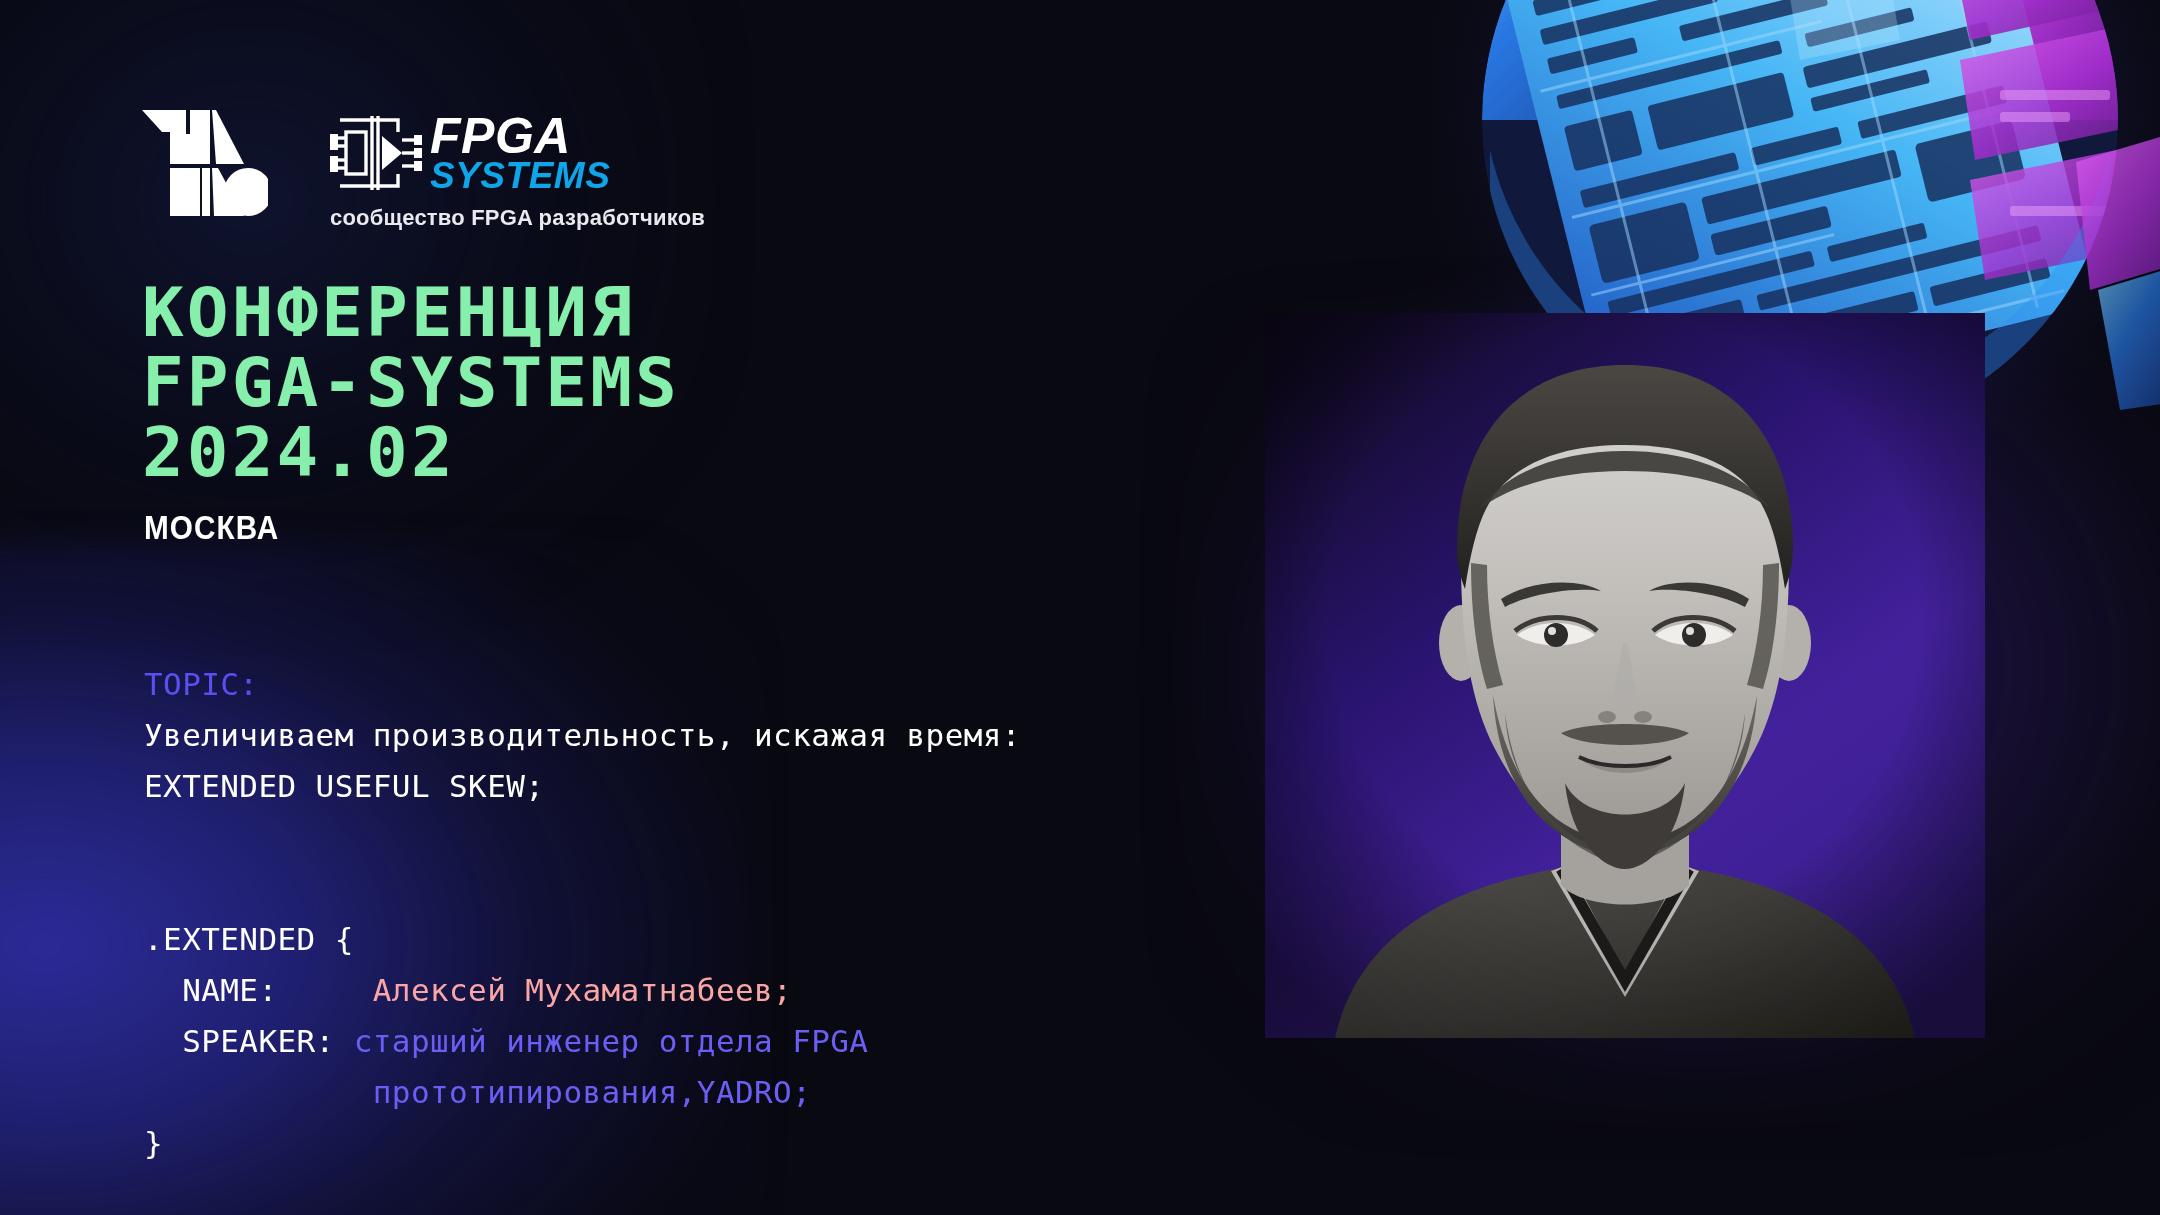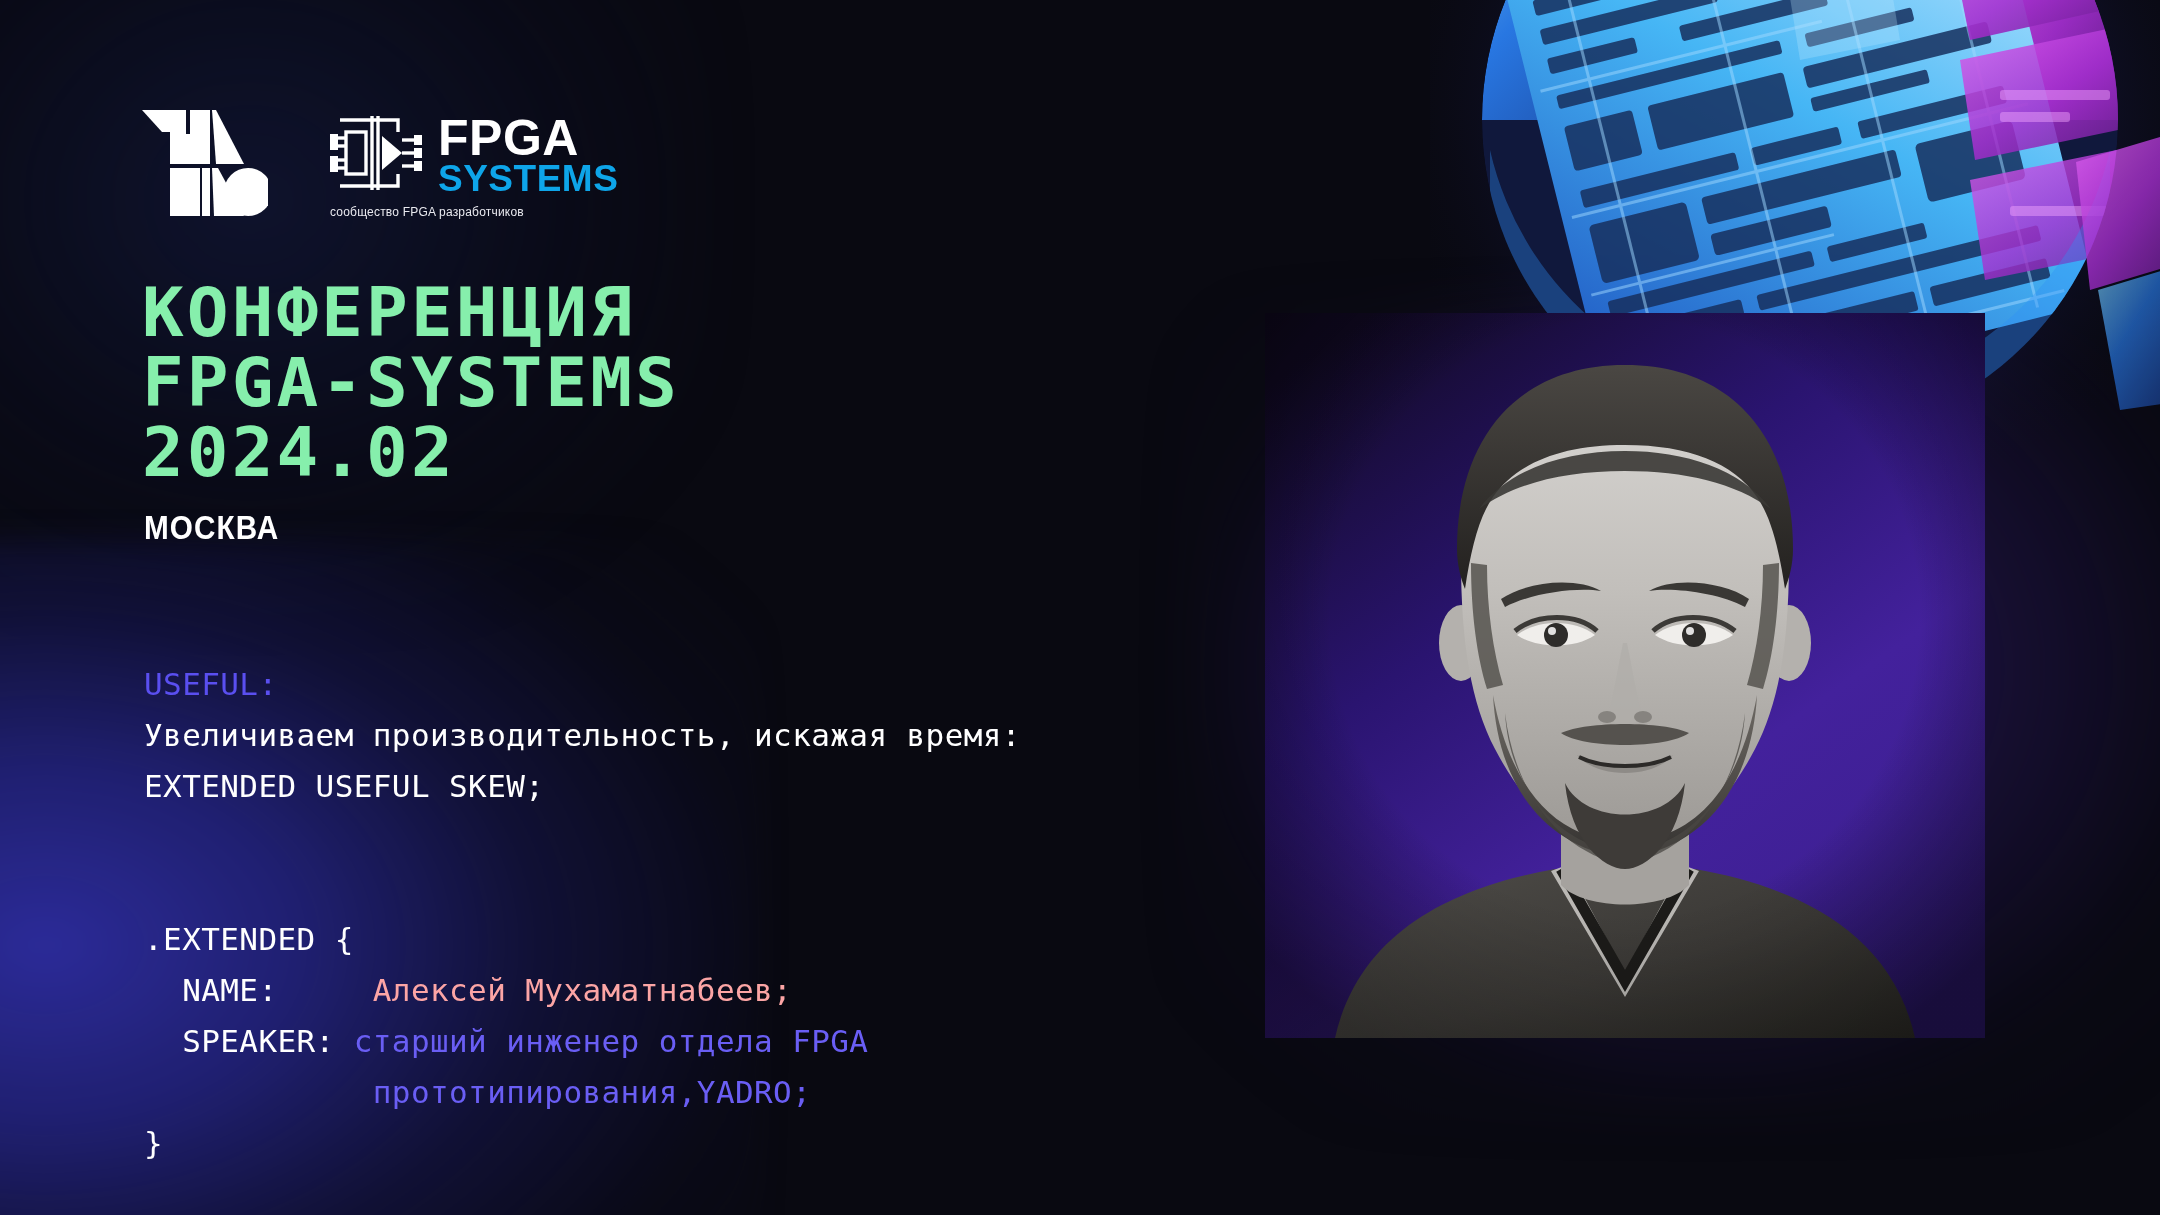--- a/index.html
+++ b/index.html
@@ -93,22 +93,23 @@
   .yadro-logo svg { display:block; width:100%; height:100%; }
 
   .fpga-lockup {
     display: flex;
     flex-direction: column;
     align-items: flex-start;
     padding-top: 2px;
   }
   .fpga-top {
     display: flex;
-    align-items: flex-end;
-    gap: 14px;
+    align-items: center;
+    gap: 6px;
+    font-style: italic;
   }
   .chip-icon { width: 96px; height: 86px; display:block; }
   .chip-icon svg { display:block; width:100%; height:100%; }
   .fpga-words {
     display: flex;
     flex-direction: column;
     line-height: 0.93;
   }
   .fpga-words .w1 {
     color: #ffffff;
@@ -119,22 +120,22 @@
   }
   .fpga-words .w2 {
     color: #0ea5e9;
     font-size: 37px;
     font-weight: 700;
     letter-spacing: 0.5px;
     font-family: "Liberation Sans", sans-serif;
   }
   .fpga-tagline {
     color: #e9e9ef;
-    font-size: 12px;
-    font-weight: 400;
+    font-size: 22px;
+    font-weight: 700;
     margin-top: 9px;
     margin-left: 2px;
     letter-spacing: 0.2px;
     font-family: "Liberation Sans", sans-serif;
   }
 
   
   .headline {
     position: absolute;
     left: 142px;
@@ -383,21 +384,21 @@
   </div>
 
   <div class="headline">
     <div class="hl">КОНФЕРЕНЦИЯ</div>
     <div class="hl">FPGA-SYSTEMS</div>
     <div class="hl">2024.02</div>
   </div>
   <div class="city">МОСКВА</div>
 
   <div class="code">
-<span class="label-violet">USEFUL:</span>
+<span class="label-violet">TOPIC:</span>
 <span class="txt-white">Увеличиваем производительность, искажая время:</span>
 <span class="txt-white">EXTENDED USEFUL SKEW;</span>
 <span class="spacer"></span>
 <span class="txt-white">.EXTENDED {</span>
 <span class="txt-white">  NAME:     </span><span class="val-blue">Алексей Мухаматнабеев</span><span class="val-blue">;</span>
 <span class="txt-white">  SPEAKER: </span><span class="val-violet">старший инженер отдела FPGA</span>
 <span class="txt-white">            </span><span class="val-violet">прототипирования,YADRO</span><span class="val-violet">;</span>
 <span class="txt-white">}</span></div>
 
   <div class="photo">

